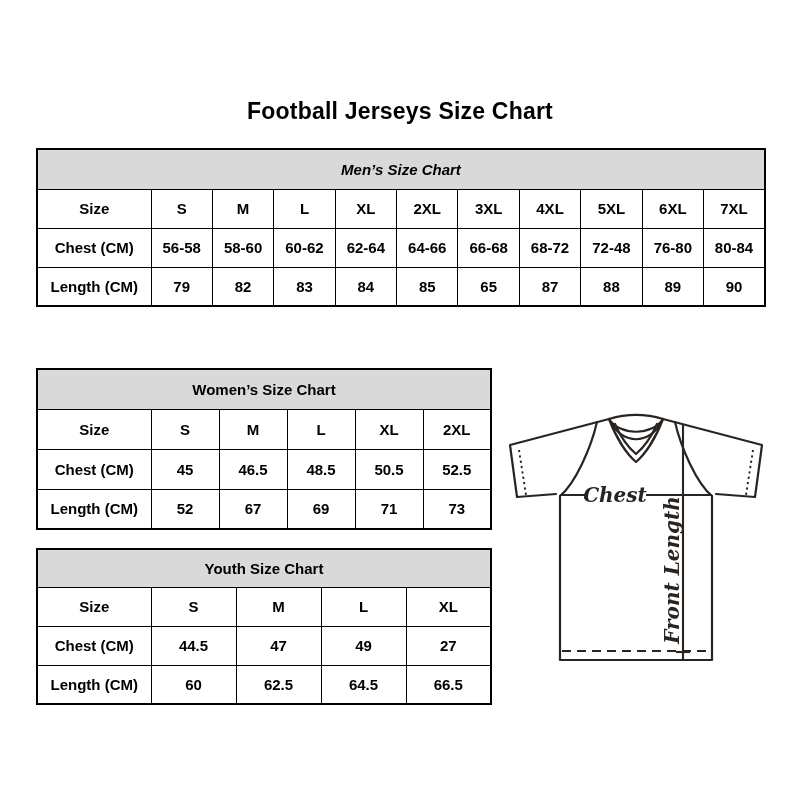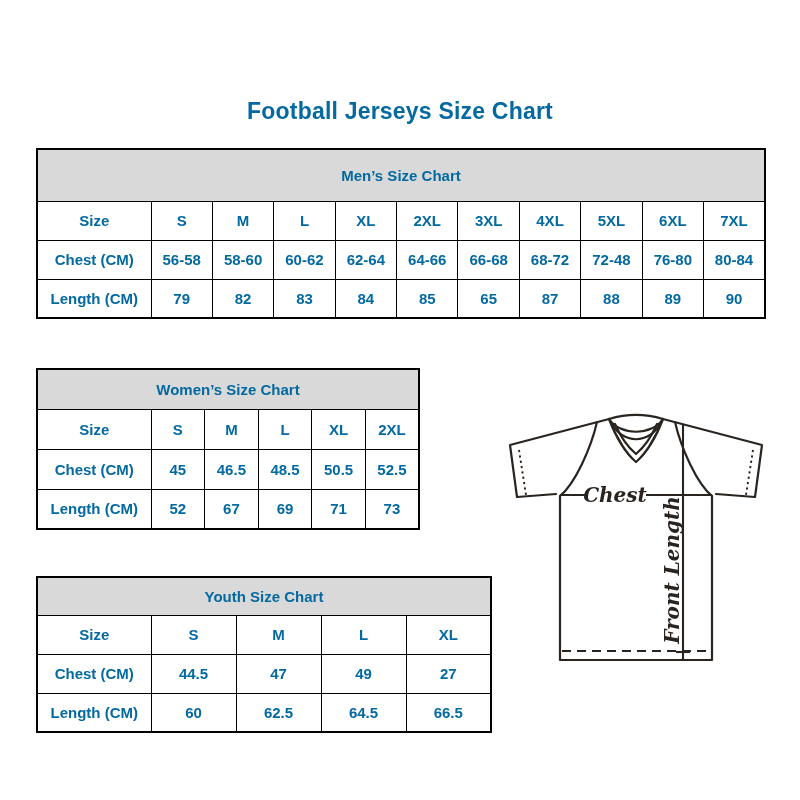--- a/index.html
+++ b/index.html
@@ -1,29 +1,29 @@
 <!DOCTYPE html>
 <html><head>
 <meta charset="utf-8">
 <style>
   html,body{margin:0;padding:0;background:#ffffff;}
   .page{position:relative;width:800px;height:800px;background:#ffffff;overflow:hidden;
-        font-family:"Liberation Sans",sans-serif;color:#0369a1;}
+        font-family:"Liberation Sans",sans-serif;color:#000000;}
   .main-title{position:absolute;top:98px;left:0;width:800px;text-align:center;
               font-size:23px;font-weight:bold;letter-spacing:0.2px;}
   table.size-table{position:absolute;border-collapse:collapse;table-layout:fixed;
                    background:#fff;border:2px solid #000;}
   table.size-table td{border:1.5px solid #000;text-align:center;vertical-align:middle;
                       font-weight:bold;font-size:15px;padding:0;overflow:hidden;}
   td.thead{background:#d9d9d9;font-size:17px;}
   table.men{left:36px;top:148px;width:730px;}
-  table.men tr{height:39px;} table.men tr.head{height:52px;}
-  table.women{left:36px;top:368px;width:384px;}
+  table.men tr{height:39px;} table.men tr.head{height:40px;font-style:italic;}
+  table.women{left:36px;top:368px;width:456px;}
   table.women tr{height:40px;}
-  table.youth{left:36px;top:576px;width:456px;}
+  table.youth{left:36px;top:548px;width:456px;}
   table.youth tr{height:39px;} table.youth tr.head{height:38px;}
   col.c-label{width:114px;}
   .jersey-wrap{position:absolute;left:498px;top:398px;width:272px;height:272px;}
   .jersey-label{font-family:"DejaVu Serif","Liberation Serif",serif;
                 font-style:italic;font-weight:bold;font-size:20px;fill:#2a2420;}
 </style>
 </head>
 <body>
 
 <div class="page">

